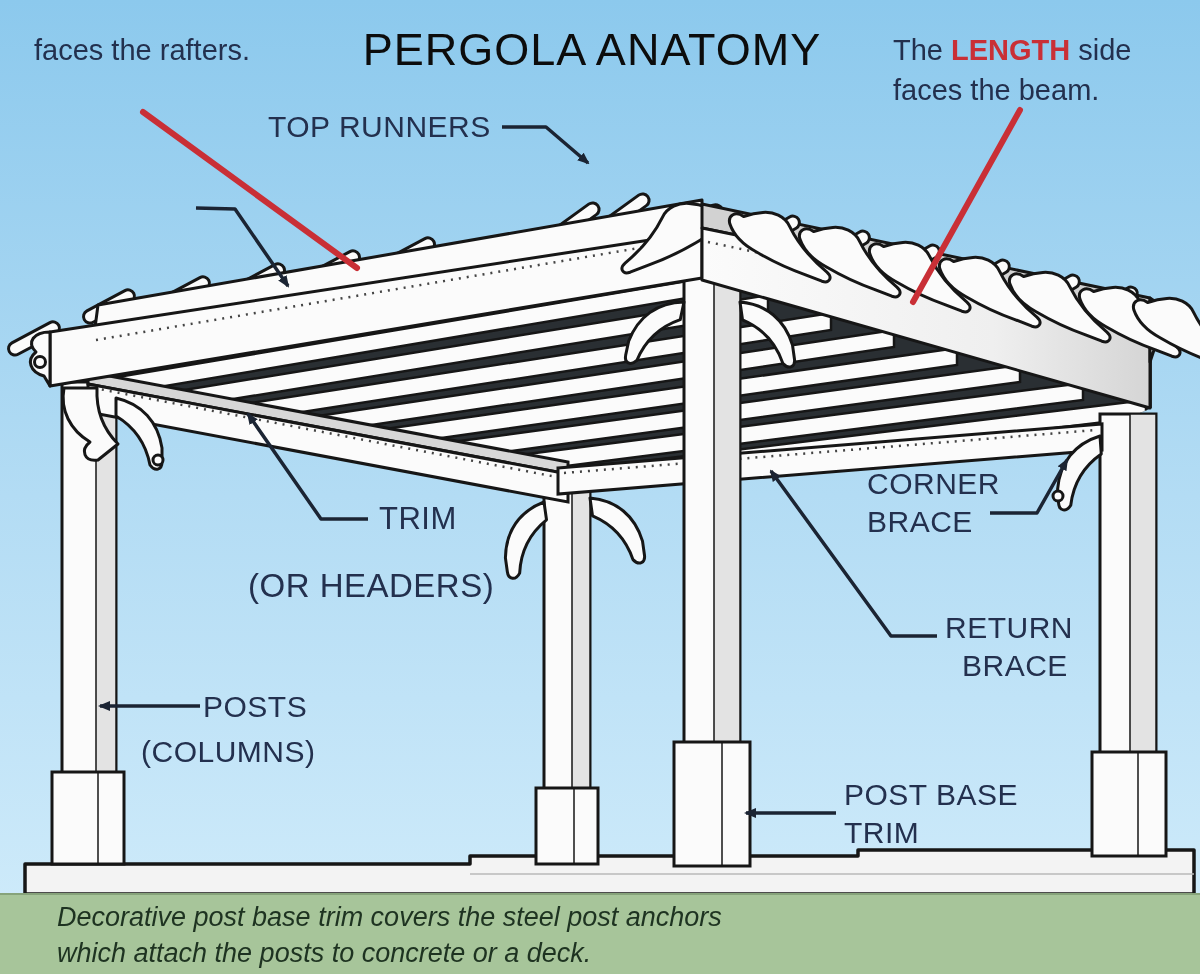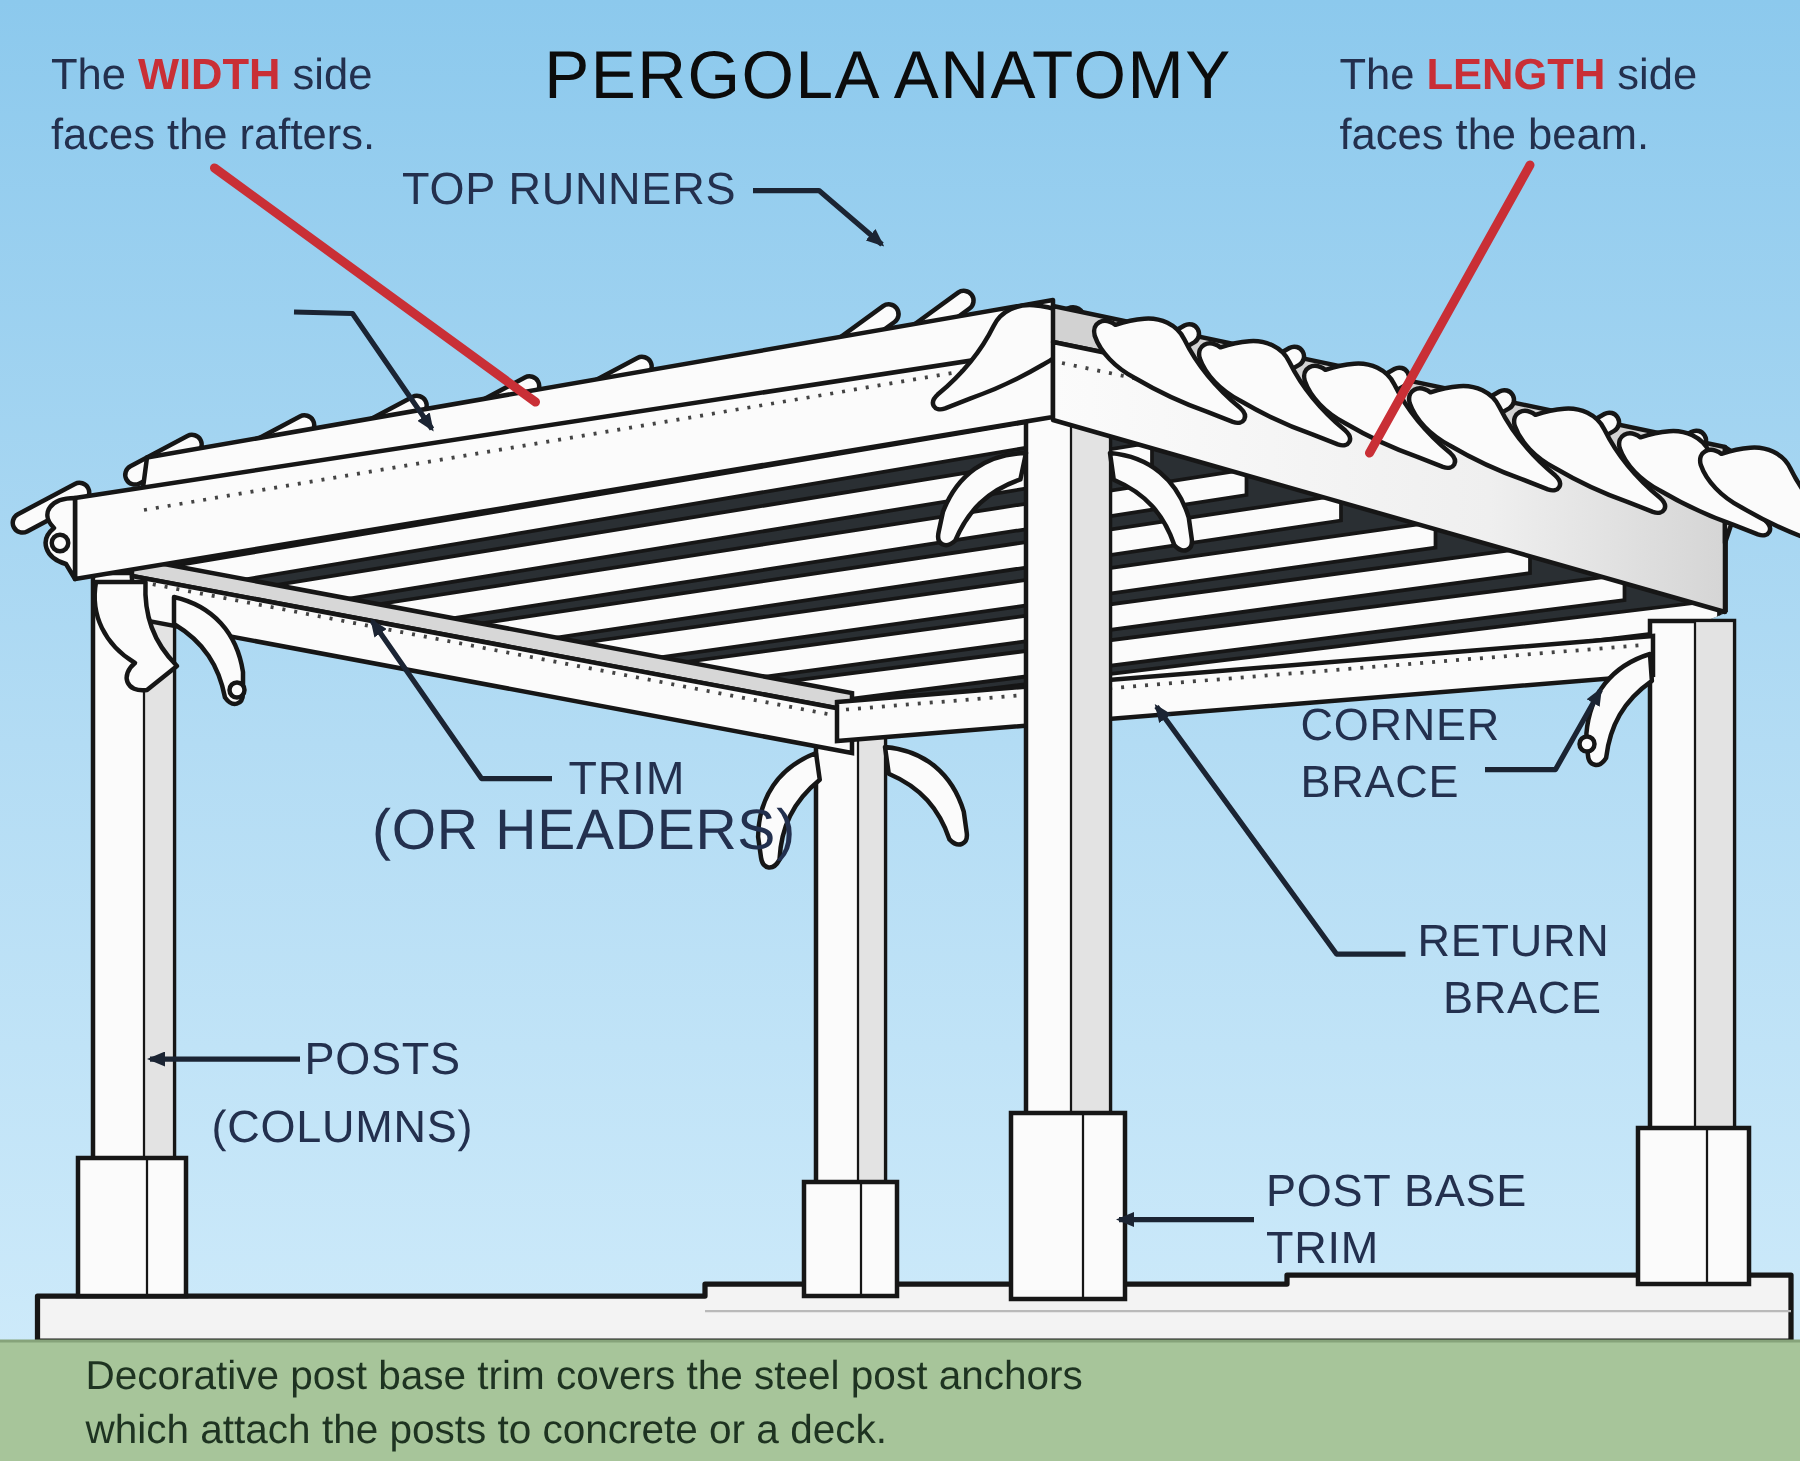--- a/index.html
+++ b/index.html
@@ -20,21 +20,21 @@
   }
   .note .em{color:var(--c-accent_red,#c92f36);font-weight:700;margin:0 8px;}
   .title{
     position:absolute;left:592px;top:24px;transform:translateX(-50%);
     color:var(--c-title,#0c0c0c);font-size:45px;font-weight:400;letter-spacing:1px;
     white-space:nowrap;
   }
   .caption{
     position:absolute;left:57px;top:899px;
     color:var(--c-caption,#1e3321);
-    font-size:27px;line-height:36px;white-space:nowrap;
+    font-style:italic;font-size:27px;line-height:36px;white-space:nowrap;
   }
 </style>
 </head>
 <body>
 
 <div class="stage">
 
 <svg width="1200" height="974" viewBox="0 0 1200 974">
   <defs>
     <linearGradient id="sky" x1="0" y1="0" x2="0" y2="1">
@@ -202,37 +202,34 @@
 
   <g stroke-linecap="round" fill="none">
     <line x1="143" y1="112" x2="357" y2="268" stroke="#c92f36" stroke-width="6"></line>
     <line x1="1020" y1="110" x2="913" y2="302" stroke="#c92f36" stroke-width="6"></line>
   </g>
 </svg>
 
 <div class="title">PERGOLA ANATOMY</div>
 
 <div class="note" style="left:34px;top:30px;">
-  <div>
-    <span>The</span><span class="em">WIDTH</span><span>side</span>
-  </div>
   <div>faces the rafters.</div>
 </div>
 
 <div class="note" style="left:893px;top:30px;">
   <div>
     <span>The</span><span class="em">LENGTH</span><span>side</span>
   </div>
   <div>faces the beam.</div>
 </div>
 
 <div class="lbl" style="left:268px;top:109px;">TOP RUNNERS</div>
 
 <div class="lbl" style="left:379px;top:501px;font-size:31px;">TRIM</div>
-<div class="lbl" style="left:248px;top:536px;font-size:38px;">(OR HEADERS)</div>
+<div class="lbl" style="left:248px;top:568px;font-size:33px;">(OR HEADERS)</div>
 
 <div class="lbl" style="left:867px;top:466px;">CORNER</div>
 <div class="lbl" style="left:867px;top:504px;">BRACE</div>
 
 <div class="lbl" style="left:945px;top:610px;">RETURN</div>
 <div class="lbl" style="left:962px;top:648px;">BRACE</div>
 
 <div class="lbl" style="left:203px;top:689px;">POSTS</div>
 <div class="lbl" style="left:141px;top:734px;">(COLUMNS)</div>
 

